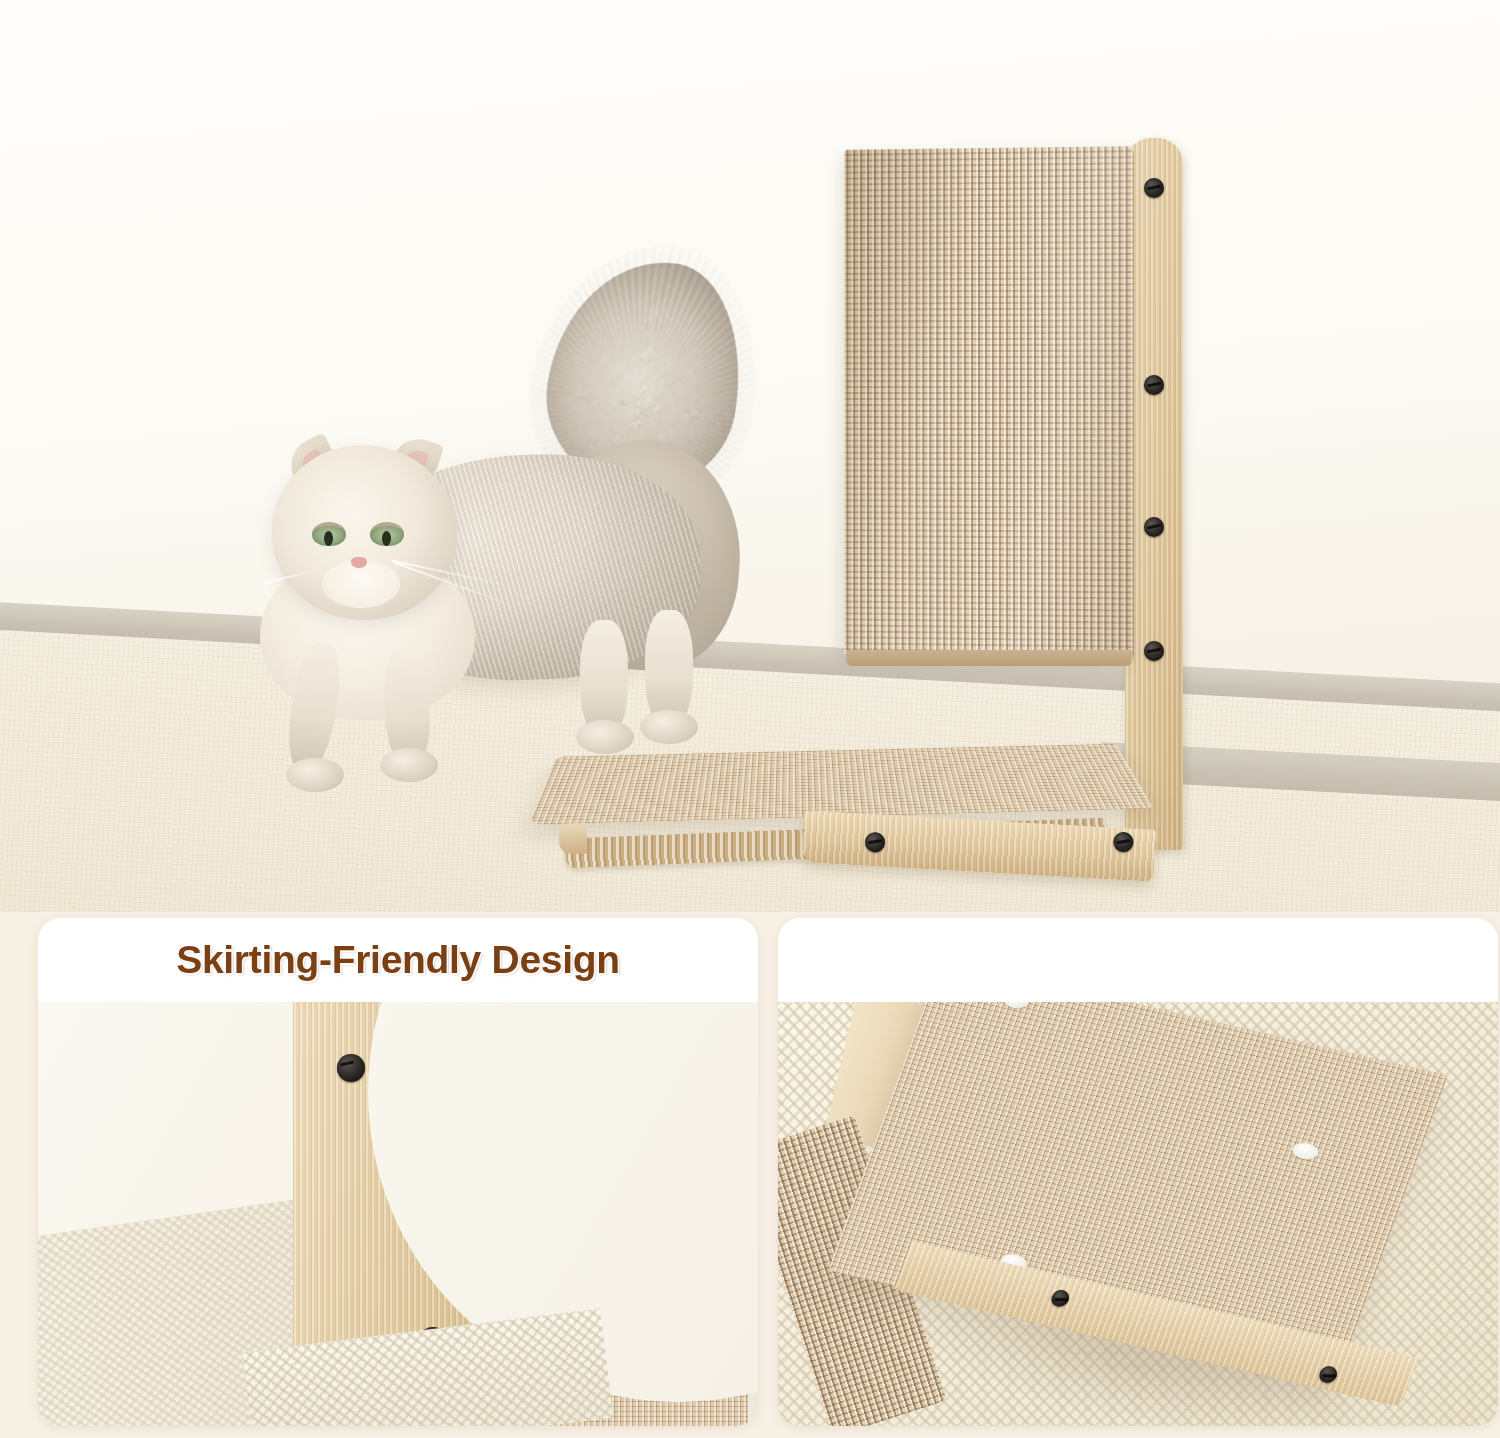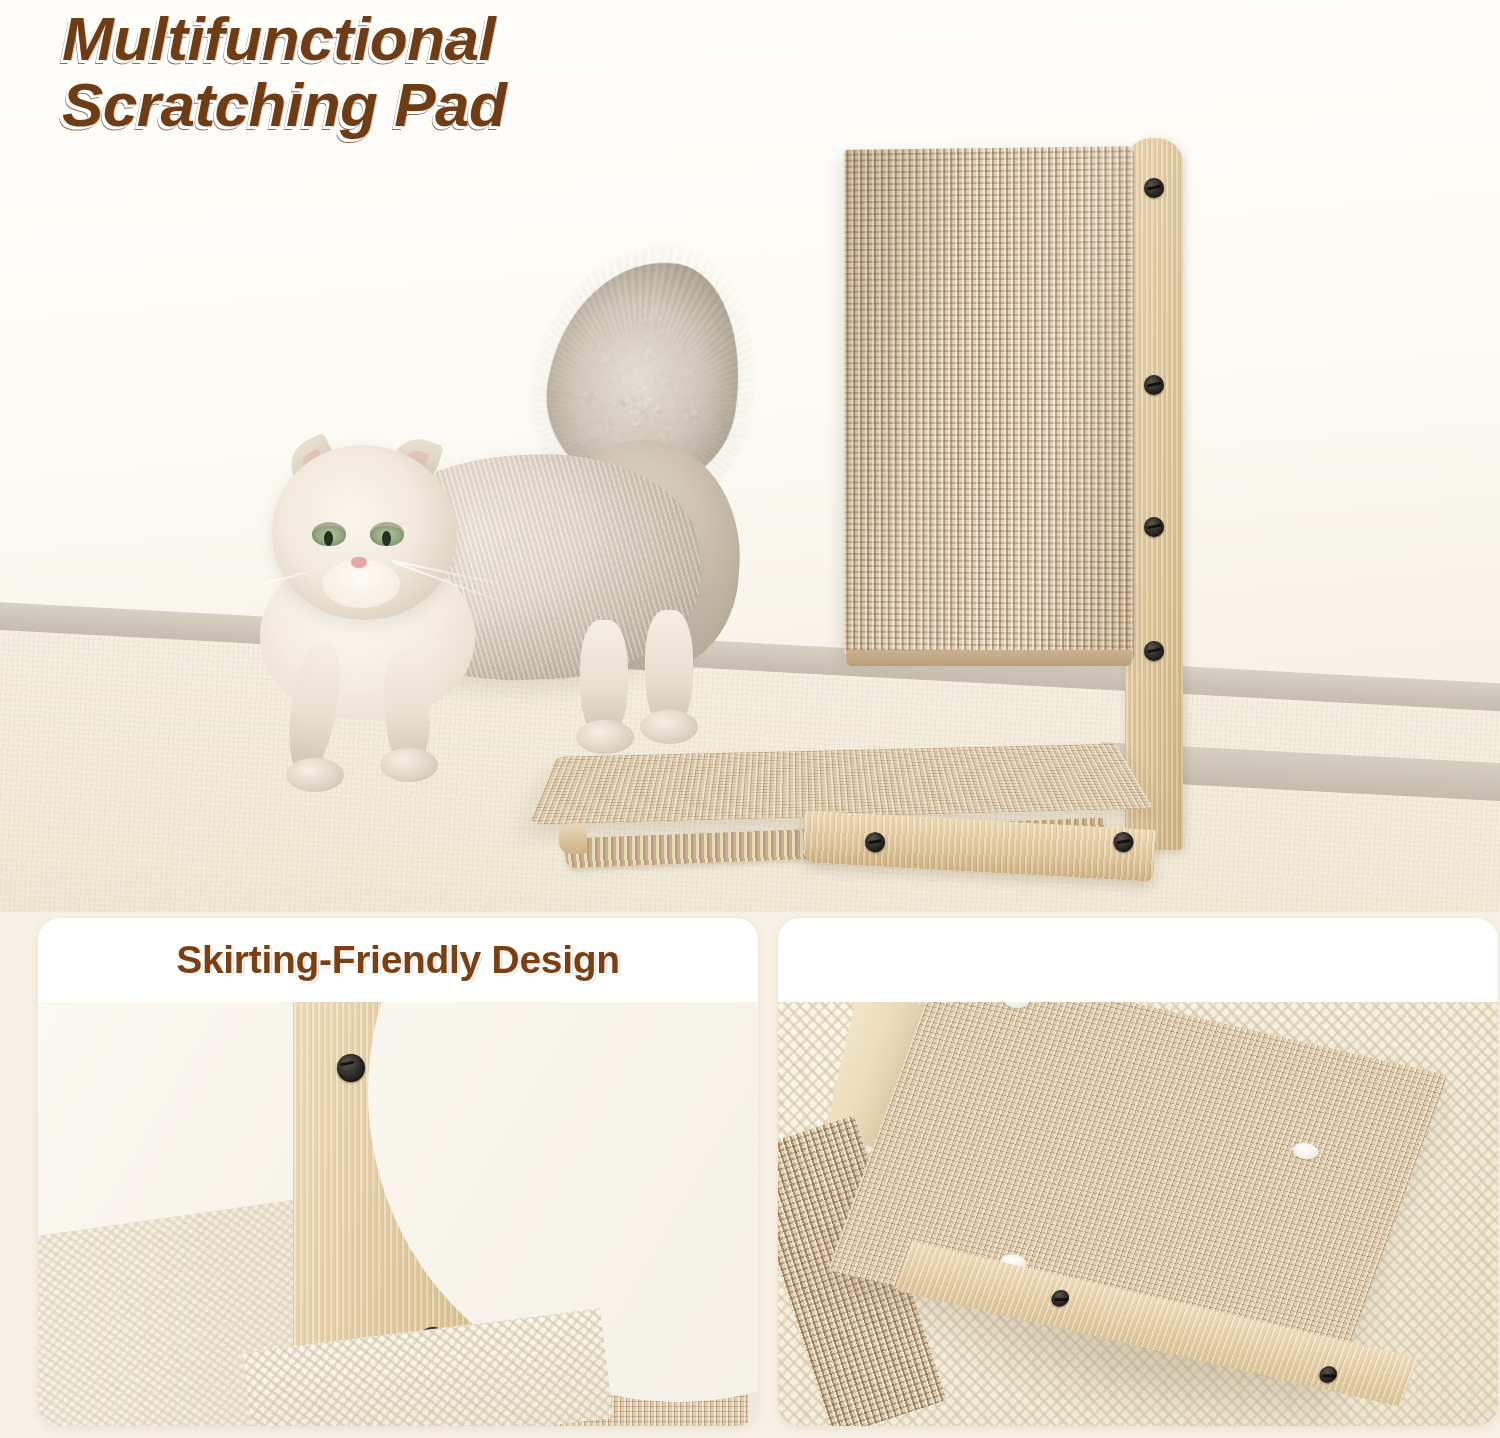--- a/index.html
+++ b/index.html
@@ -494,22 +494,20 @@
     <div class="cat-nose"></div>
     <div class="cat-whisk" style="left:140px;top:322px;width:120px;transform:rotate(12deg);"></div>
     <div class="cat-whisk" style="left:140px;top:334px;width:132px;transform:rotate(20deg);"></div>
     <div class="cat-whisk" style="left:12px;top:324px;width:70px;transform:rotate(-14deg);"></div>
     <div class="cat-leg" style="left:42px;top:392px;height:132px;width:44px;transform:rotate(9deg);"></div>
     <div class="cat-paw" style="left:36px;top:508px;"></div>
     <div class="cat-leg" style="left:135px;top:400px;height:120px;width:44px;transform:rotate(-3deg);"></div>
     <div class="cat-paw" style="left:130px;top:498px;"></div>
   </div>
 
-  <div class="title">Multifunctional
-Scratching Pad</div>
 </div>
 
 <div class="cards">
 
   <div class="card">
     <div class="card-title">Skirting-Friendly Design</div>
     <div class="card-photo">
       <div class="p1-wall"></div>
       <div class="p1-base"></div>
       <div class="p1-floor"></div>

